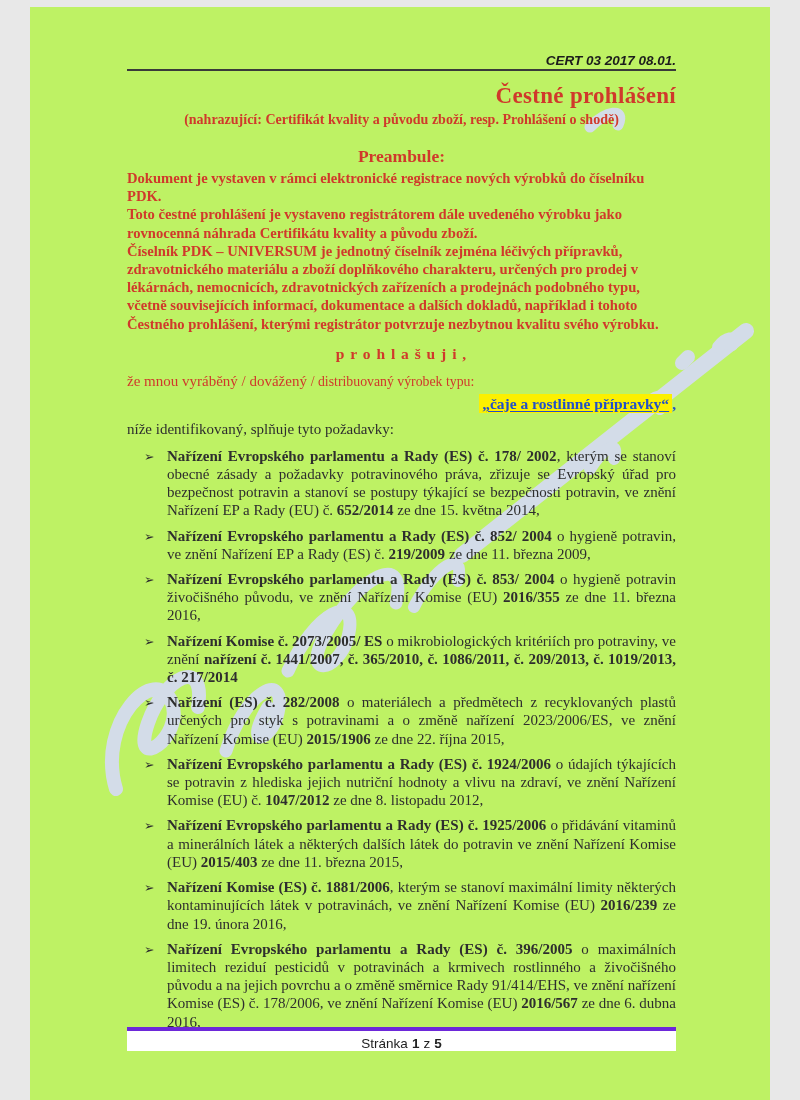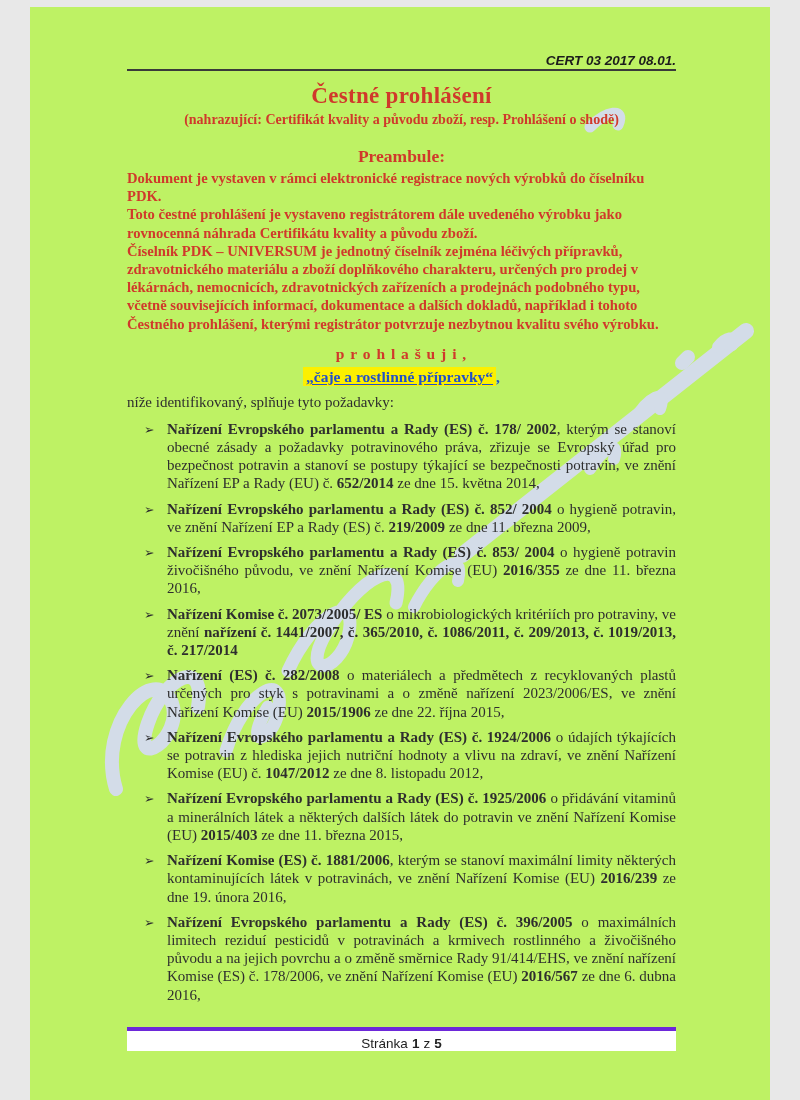--- a/index.html
+++ b/index.html
@@ -11,41 +11,41 @@
   }
   .watermark{position:absolute;left:0;top:0;z-index:0;}
   .content{position:relative;z-index:1;margin:0 94px 0 97px;}
   .doc-code{
     display:block;padding-top:46px;text-align:right;
     font-family:"Liberation Sans","DejaVu Sans",sans-serif;
     font-style:italic;font-weight:600;font-size:13.5px;color:#1c1c1c;
   }
   .rule{border:0;border-top:2px solid #3a3a3a;margin:1px 0 0;}
   .title{
-    margin:12px 0 0;text-align:center;
+    margin:12px 0 0;text-align:right;
     font-size:23px;font-weight:700;color:#d0392b;letter-spacing:.3px;
   }
   .subtitle{
     margin:3px 0 0;text-align:center;
     font-size:14px;font-weight:700;color:#d0392b;
   }
   .preamble-heading{
     margin:18px 0 2px;font-size:17.5px;font-weight:700;color:#d0392b;text-align:center;
   }
   .preamble-par{
     margin:0;font-size:14.6px;line-height:18.2px;font-weight:700;color:#d0392b;
   }
   .intro-line{margin:10px 0 0 38px;font-size:15px;color:#d0392b;}
   .verb-line{
     margin:12px 0 0;text-align:center;
     font-size:15.5px;font-weight:700;color:#d0392b;letter-spacing:1px;
   }
   .product-line{margin:10px 0 0;font-size:15px;color:#d0392b;}
   .product-line .rest{font-size:13.8px;}
-  .highlight-row{margin:5px 0 0;text-align:center;}
+  .highlight-row{margin:5px 0 0;text-align:right;}
   .highlight{
     background:#fcf000;color:#2150c8;font-size:15.5px;font-weight:700;
     text-decoration:underline;text-decoration-color:#2150c8;
     text-underline-offset:2px;padding:1px 3px;
   }
   .highlight-comma{color:#2150c8;font-size:15.5px;font-weight:700;}
   .outro-line{margin:8px 0 0;font-size:15px;color:#2e2e2e;}
   .req-list{list-style:none;margin:9px 0 0;padding:0;}
   .req-list li{
     position:relative;padding-left:40px;margin-bottom:7px;
@@ -92,20 +92,21 @@
     <div class="subtitle">(nahrazující: Certifikát kvality a původu zboží, resp. Prohlášení o shodě)</div>
 
     <h2 class="preamble-heading">Preambule:</h2>
     <p class="preamble-par">Dokument je vystaven v rámci elektronické registrace nových výrobků do číselníku PDK.</p>
     <p class="preamble-par">Toto čestné prohlášení je vystaveno registrátorem dále uvedeného výrobku jako rovnocenná náhrada Certifikátu kvality a původu zboží.</p>
     <p class="preamble-par">Číselník PDK – UNIVERSUM je jednotný číselník zejména léčivých přípravků, zdravotnického materiálu a zboží doplňkového charakteru, určených pro prodej v lékárnách, nemocnicích, zdravotnických zařízeních a prodejnách podobného typu, včetně souvisejících informací, dokumentace a dalších dokladů, například i tohoto Čestného prohlášení, kterými registrátor potvrzuje nezbytnou kvalitu svého výrobku.</p>
 
 
     <p class="verb-line">p r o h l a š u j i ,</p>
 
+    <p class="product-line"><span>že mnou vyráběný / dovážený </span><span class="rest">/ distribuovaný výrobek typu:</span></p>
 
     <p class="highlight-row"><span class="highlight">„čaje a rostlinné přípravky“</span><span class="highlight-comma">,</span></p>
 
     <p class="outro-line">níže identifikovaný, splňuje tyto požadavky:</p>
 
     <ul class="req-list">
         <li><span class="mk">➢</span><span class="b">Nařízení Evropského parlamentu a Rady (ES) č. 178/ 2002</span><span>, kterým se stanoví obecné zásady a požadavky potravinového práva, zřizuje se Evropský úřad pro bezpečnost potravin a stanoví se postupy týkající se bezpečnosti potravin, ve znění Nařízení EP a Rady (EU) č. </span><span class="b">652/2014</span><span> ze dne 15. května 2014,</span></li>
         <li><span class="mk">➢</span><span class="b">Nařízení Evropského parlamentu a Rady (ES) č. 852/ 2004</span><span> o hygieně potravin, ve znění Nařízení EP a Rady (ES) č. </span><span class="b">219/2009</span><span> ze dne 11. března 2009,</span></li>
         <li><span class="mk">➢</span><span class="b">Nařízení Evropského parlamentu a Rady (ES) č. 853/ 2004</span><span> o hygieně potravin živočišného původu, ve znění Nařízení Komise (EU) </span><span class="b">2016/355</span><span> ze dne 11. března 2016,</span></li>
         <li><span class="mk">➢</span><span class="b">Nařízení Komise č. 2073/2005/ ES</span><span> o mikrobiologických kritériích pro potraviny, ve znění </span><span class="b">nařízení č. 1441/2007, č. 365/2010, č. 1086/2011, č. 209/2013, č. 1019/2013, č. 217/2014</span></li>

